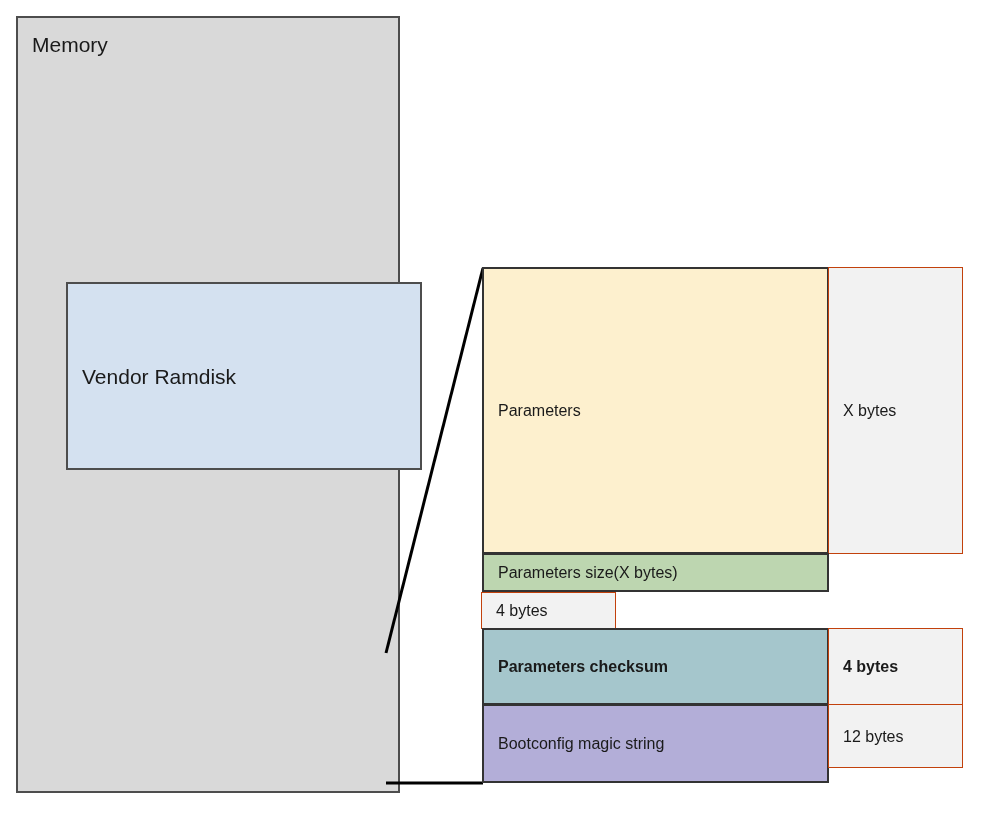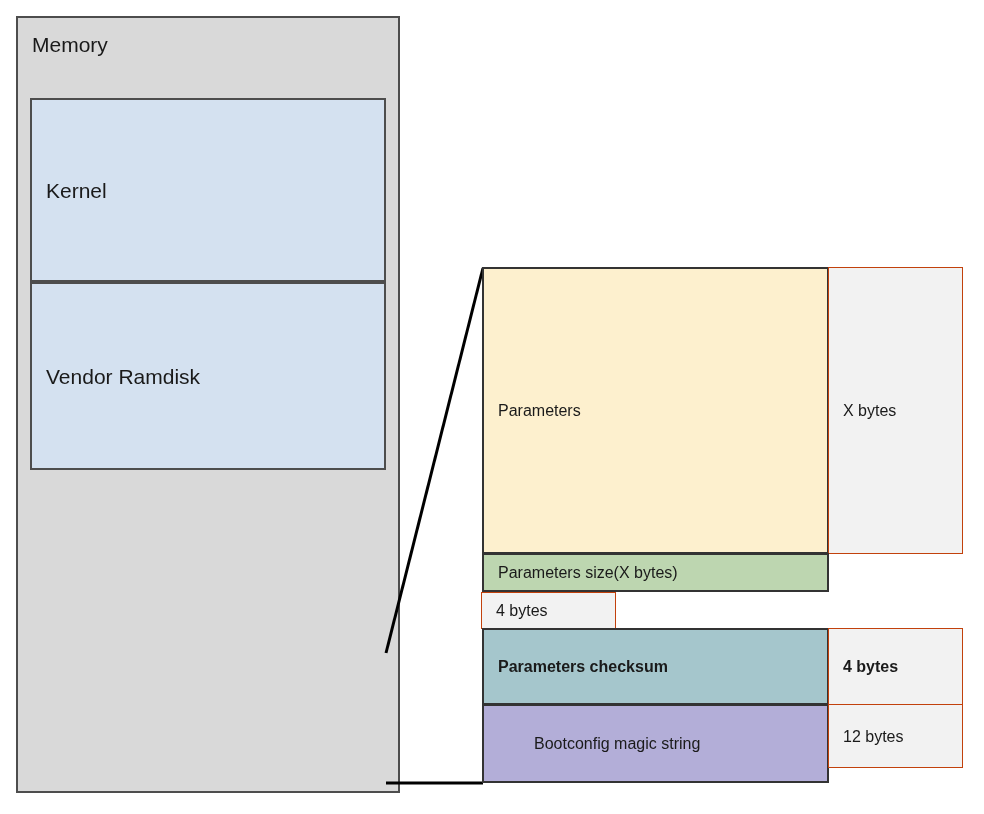--- a/index.html
+++ b/index.html
@@ -56,21 +56,21 @@
   }
   .mem-block .mem-label {
     padding-left: 14px;
     font-size: 21px;
     line-height: 25px;
     color: #1a1a1a;
     white-space: nowrap;
   }
 
   .mem-kernel   { top: 98px;  height: 184px; background: #d4e1f0; }
-  .mem-vendor   { top: 282px; height: 188px; background: #d4e1f0; }
+  .mem-vendor   { top: 282px; height: 188px; background: #d4e1f0; margin-left: 36px; }
   .mem-generic  { top: 470px; height: 183px; background: #d4e1f0; }
   .mem-boot     { top: 653px; height: 128px; background: #fae5cb; }
 
   
   .detail-table {
     position: absolute;
     left: 482px;
     top: 267px;
     width: 482px;
     height: 516px;
@@ -109,44 +109,41 @@
   .row-size     { top: 286px; height: 76px; flex-direction: column;  }
   .row-checksum { top: 361px; height: 77px; font-weight: bold;  }
   .row-magic    { top: 437px; height: 79px;  }
 
   .row-params   .cell-name { height: 287px; background: #fdf0ce; }
   .row-params   .cell-size { height: 287px; }
   .row-size     .cell-name { height: 76px;  background: #bdd6b0; }
   .row-size     .cell-size { height: 76px;  }
   .row-checksum .cell-name { height: 77px;  background: #a5c6cc; }
   .row-checksum .cell-size { height: 77px;  }
-  .row-magic    .cell-name { height: 79px;  background: #b3aed8; padding-left: 36px; }
+  .row-magic    .cell-name { height: 79px;  background: #b3aed8; }
   .row-magic    .cell-size { height: 64px;  }
 
   
   .connectors {
     position: absolute;
     left: 0; top: 0;
     width: 984px;
     height: 814px;
     pointer-events: none;
   }
 </style>
 </head>
 <body>
 
 <div id="canvas">
 
   <div class="memory-container">
     <div class="memory-title">Memory</div>
   </div>
 
-  <div class="mem-block mem-kernel">
-    <span class="mem-label">Kernel</span>
-  </div>
 
   <div class="mem-block mem-vendor">
     <span class="mem-label">Vendor Ramdisk</span>
   </div>
 
 
 
   <svg class="connectors" viewBox="0 0 984 814" width="984" height="814" xmlns="http://www.w3.org/2000/svg">
     <line x1="386" y1="653" x2="483" y2="268" stroke="#000000" stroke-width="3"></line>
     <line x1="386" y1="783" x2="483" y2="783" stroke="#000000" stroke-width="3"></line>

